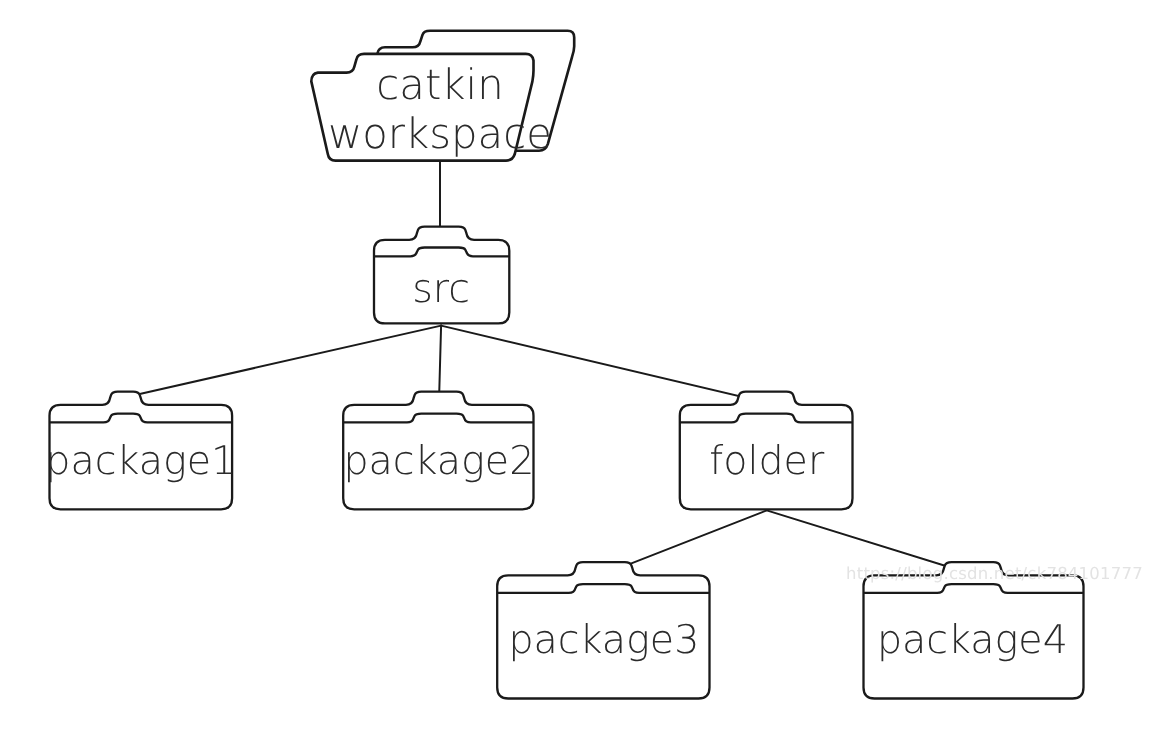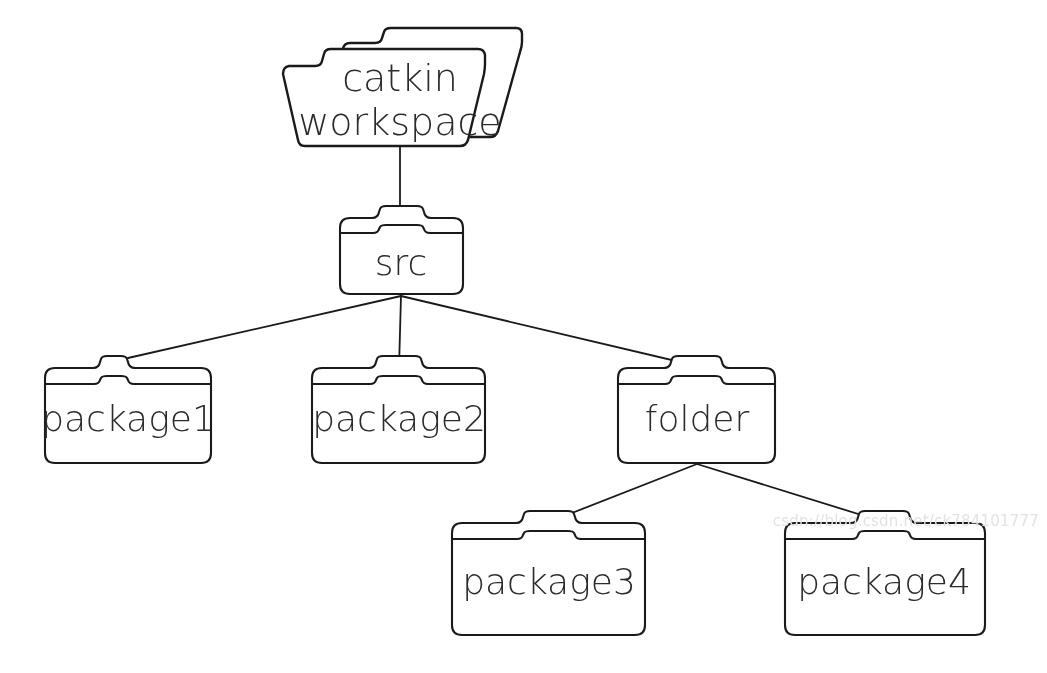--- a/index.html
+++ b/index.html
@@ -311,15 +311,15 @@
                L 903 531
                Q 908 531 909 533
                L 910 535
                Q 911 539 916 539
                L 984 539"></path>
       <text class="node-label label-md" x="884" y="584">package4</text>
     </g>
 
   </svg>
 
-  <div class="watermark">csdn://blog.csdn.net/ck784101777</div>
+  <div class="watermark">https://blog.csdn.net/ck784101777</div>
 
 </div>
 
 </body></html>

